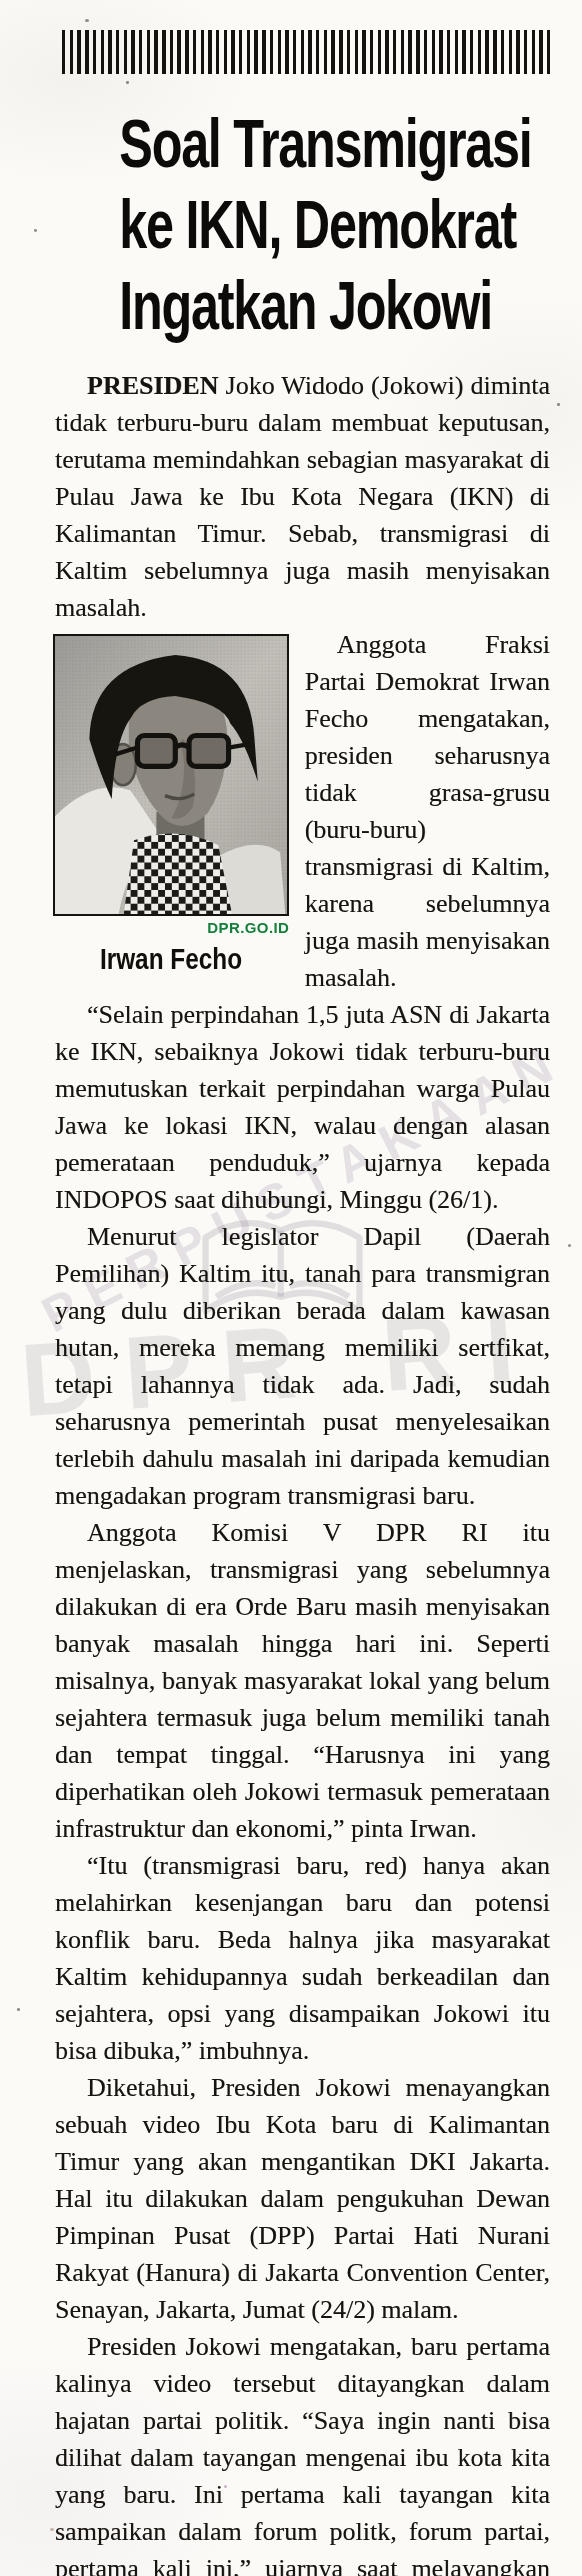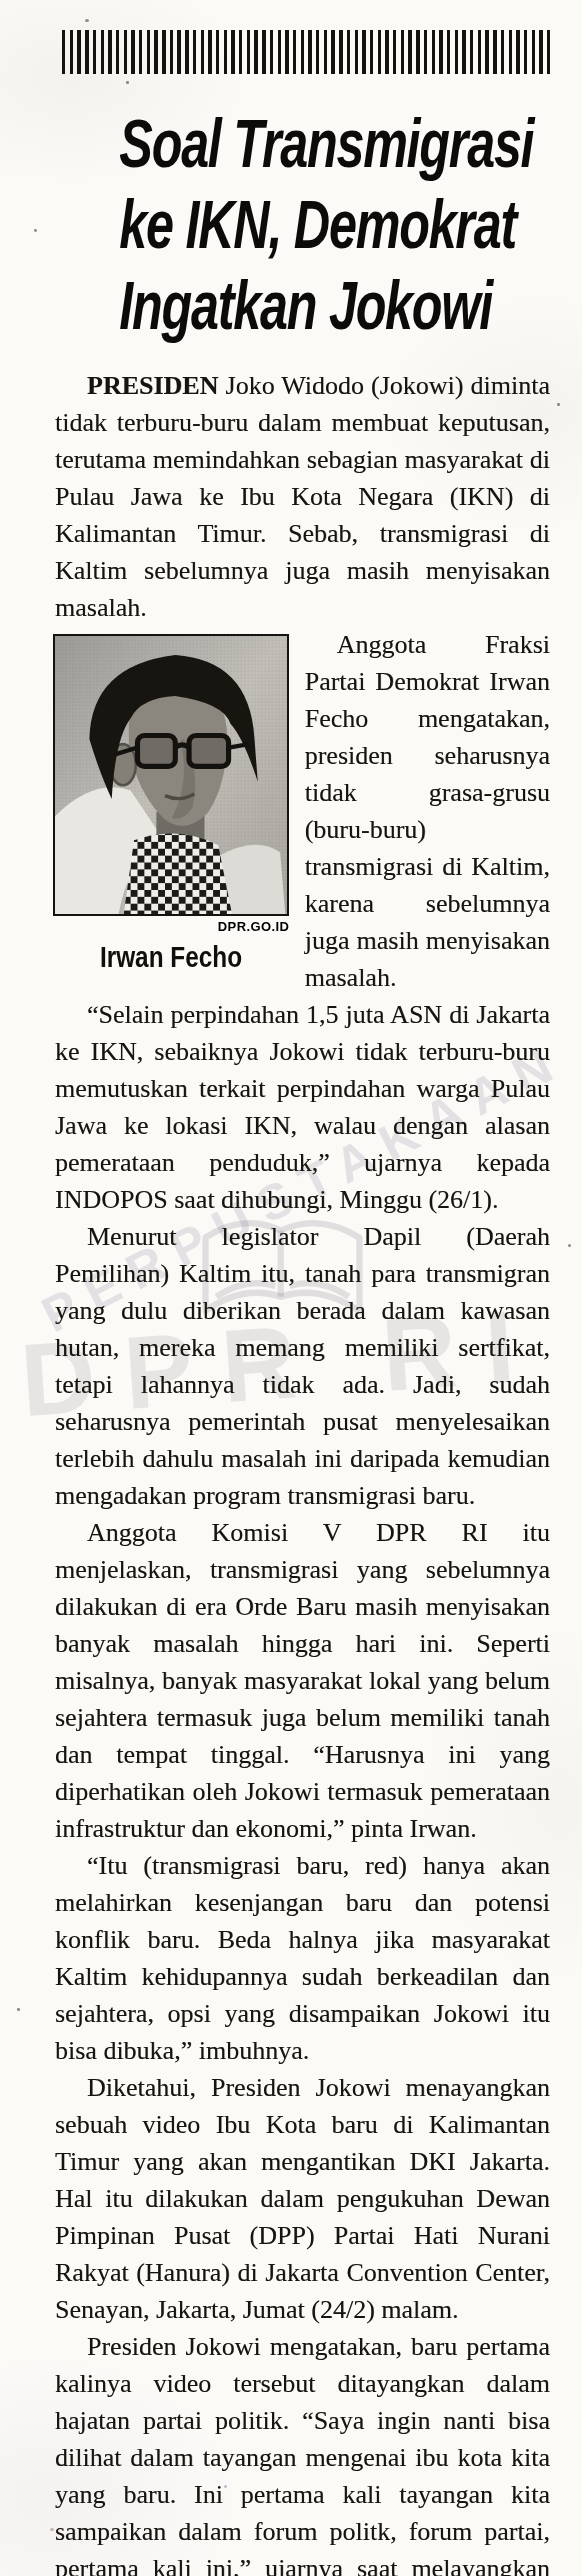--- a/index.html
+++ b/index.html
@@ -31,21 +31,21 @@
     font-size:48px;line-height:48px;letter-spacing:0;
     transform:scaleX(0.74);transform-origin:left center;white-space:nowrap;
     color:#0f0e0c;
   }
   .masthead-stripes{
     flex:1;height:44px;margin-left:6.8px;
     background:repeating-linear-gradient(90deg,#14120e 0 3.4px,transparent 3.4px 7.7px);
   }
 
   
-  .headline{margin:26px 0 20.5px;text-align:right;font-style:italic;}
+  .headline{margin:26px 0 20.5px;text-align:right;}
   .headline-line{
     font-family:"Liberation Sans", sans-serif;font-weight:bold;
     font-size:68px;line-height:81px;letter-spacing:-1.7px;white-space:nowrap;
     transform:scaleX(0.74);transform-origin:center;
     color:#0c0b09;
   }
 
   
   .paragraphs p{
     margin:0;
@@ -57,22 +57,22 @@
 
   
   .photo-figure{float:left;width:236px;margin:8.5px 15.4px 3.4px -1.7px;}
   .photo-frame{
     height:282px;border:2.6px solid #15130f;box-sizing:border-box;
     background:#b7b4ae;overflow:hidden;
   }
   .photo-frame svg{display:block;width:100%;height:100%;}
   .photo-credit{
     font-family:"Liberation Sans", sans-serif;font-weight:bold;
-    font-size:13px;letter-spacing:0.4px;text-align:right;
-    color:#000000;margin-top:2.6px;
+    font-size:15px;letter-spacing:0.4px;text-align:right;
+    color:#15803d;margin-top:2.6px;
   }
   .photo-caption{
     font-family:"Liberation Sans", sans-serif;font-weight:bold;
     font-size:29px;line-height:32px;text-align:center;
     transform:scaleX(0.84);transform-origin:center;
     color:#100f0c;margin-top:6.8px;
   }
 
   
   .watermark{

